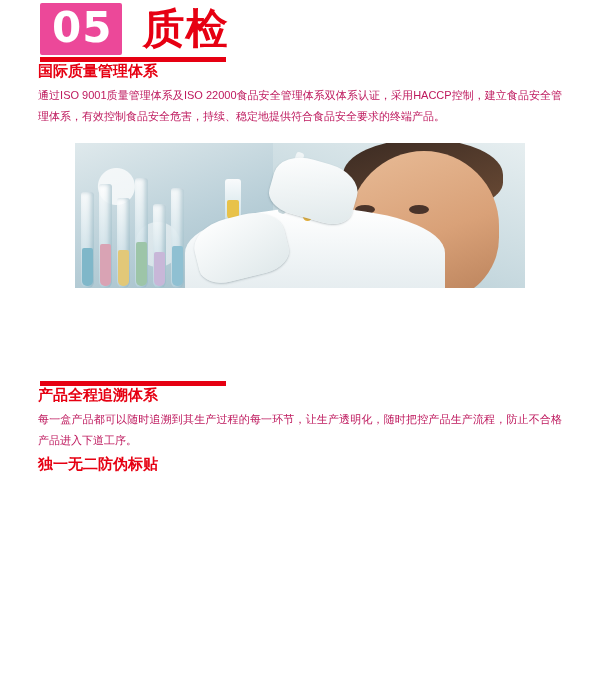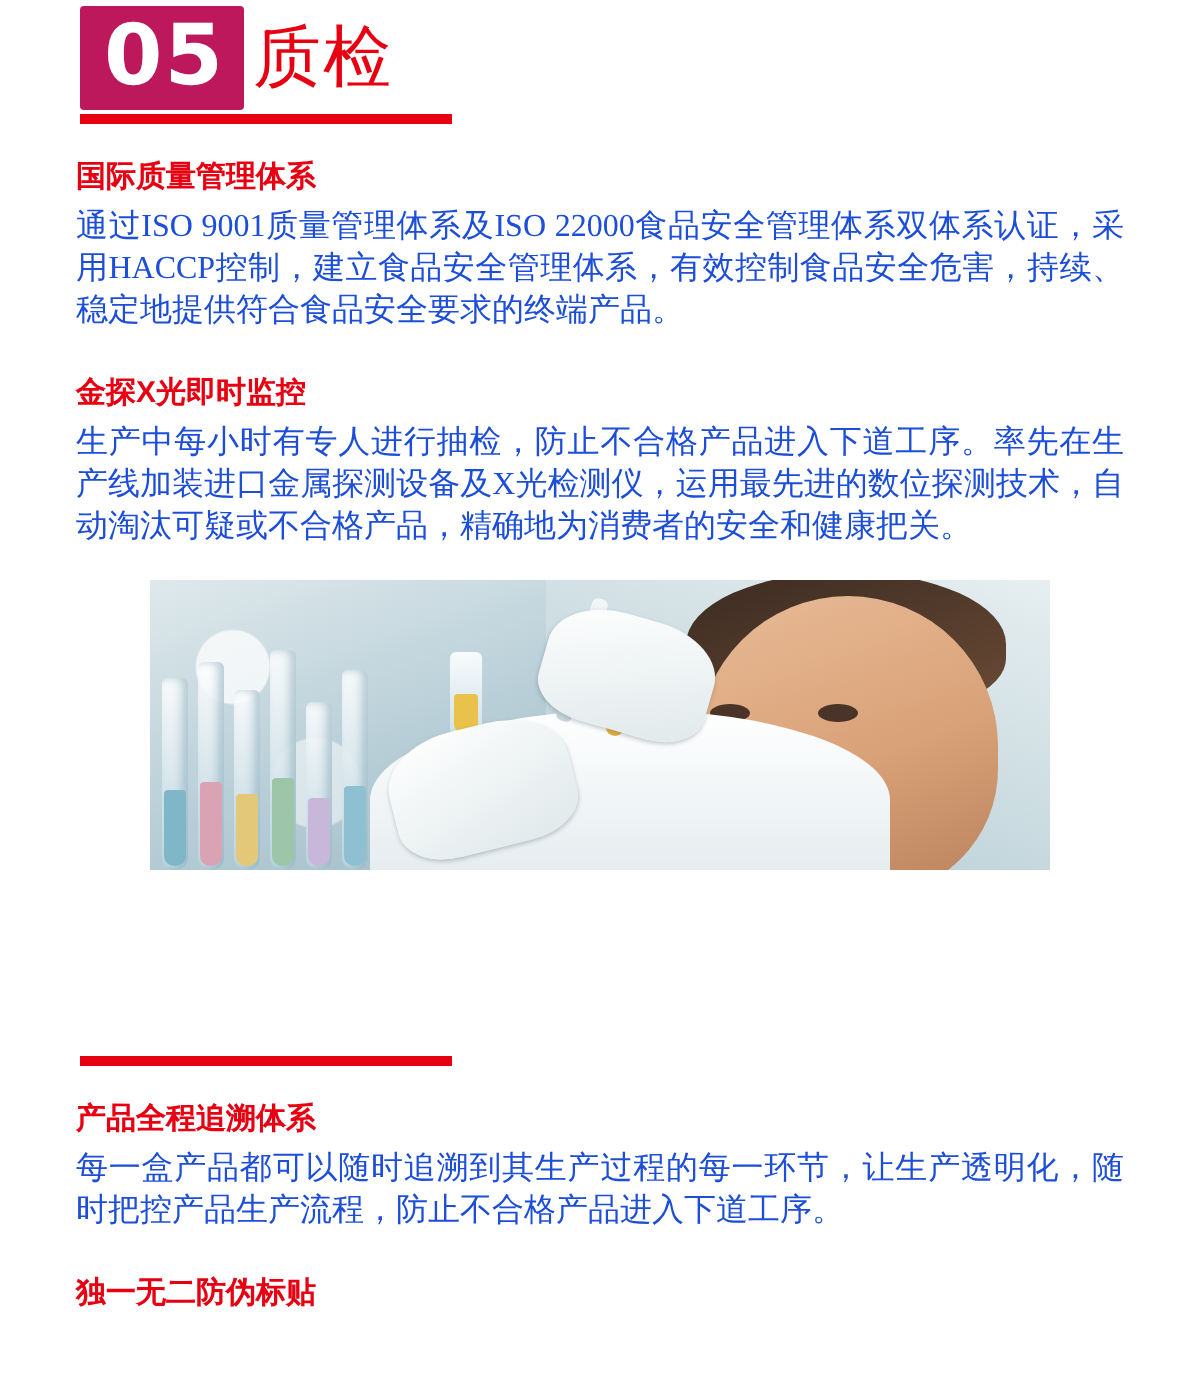--- a/index.html
+++ b/index.html
@@ -27,65 +27,64 @@
   
   .sec-head {
     position: relative;
     display: flex;
     align-items: center;
     height: 58px;
     margin: 0;
     padding-left: 2px;
   }
   .num-badge {
-    background: #be185d;
+    background: #ec4899;
     color: #ffffff;
     font-size: 42px;
     font-weight: bold;
     line-height: 46px;
     padding: 2px 10px 4px 12px;
     letter-spacing: 1px;
     font-family: "DejaVu Sans", sans-serif;
     border-radius: 2px;
   }
   .sec-title {
     color: #e60012;
-    font-size: 34px;
-    font-weight: normal;
+    font-size: 42px;
+    font-weight: bold;
     line-height: 40px;
-    margin-left: 4px;
+    margin-left: 20px;
     letter-spacing: 1px;
   }
   .sec-head::after {
     content: "";
     position: absolute;
     left: 2px;
     bottom: -4px;
     width: 186px;
     height: 5px;
     background: #e60012;
   }
   
   .block {
-    margin-top: 20px;
+    margin-top: 2px;
   }
   .block-title {
     color: #e60012;
     font-size: 15px;
     font-weight: bold;
     line-height: 22px;
     margin: 0 0 3px 0;
   }
   .block-body {
-    color: #1d4ed8;
-    font-size: 16px;
+    color: #be185d;
+    font-size: 11px;
     line-height: 21px;
     margin: 0;
     text-align: justify;
-    font-family: Liberation Serif, serif;
   }
   
   .photo-wrap {
     margin: 16px 0 0 0;
     padding: 0 38px;
     box-sizing: border-box;
   }
   .photo {
     position: relative;
     width: 450px;
@@ -236,24 +235,20 @@
       <span class="num-badge">05</span>
       <span class="sec-title">质检</span>
     </div>
 
     <div class="block">
       <p class="block-title">国际质量管理体系</p>
       <p class="block-body">通过ISO 9001质量管理体系及ISO 22000食品安全管理体系双体系认证，采用HACCP控制，建立食品安全管理体系，有效控制食品安全危害，持续、稳定地提供符合食品安全要求的终端产品。</p>
     </div>
 
 
-    <div class="block">
-      <p class="block-title">金探X光即时监控</p>
-      <p class="block-body">生产中每小时有专人进行抽检，防止不合格产品进入下道工序。率先在生产线加装进口金属探测设备及X光检测仪，运用最先进的数位探测技术，自动淘汰可疑或不合格产品，精确地为消费者的安全和健康把关。</p>
-    </div>
   </div>
 
   <div class="photo-wrap">
     <div class="photo">
       <div class="bg-left"></div>
       <div class="bg-right"></div>
       <div class="tubes">
         <div class="tube" style="left:0px;height:96px;">
             <i style="background:#7fb7c9;"></i>
           </div>

